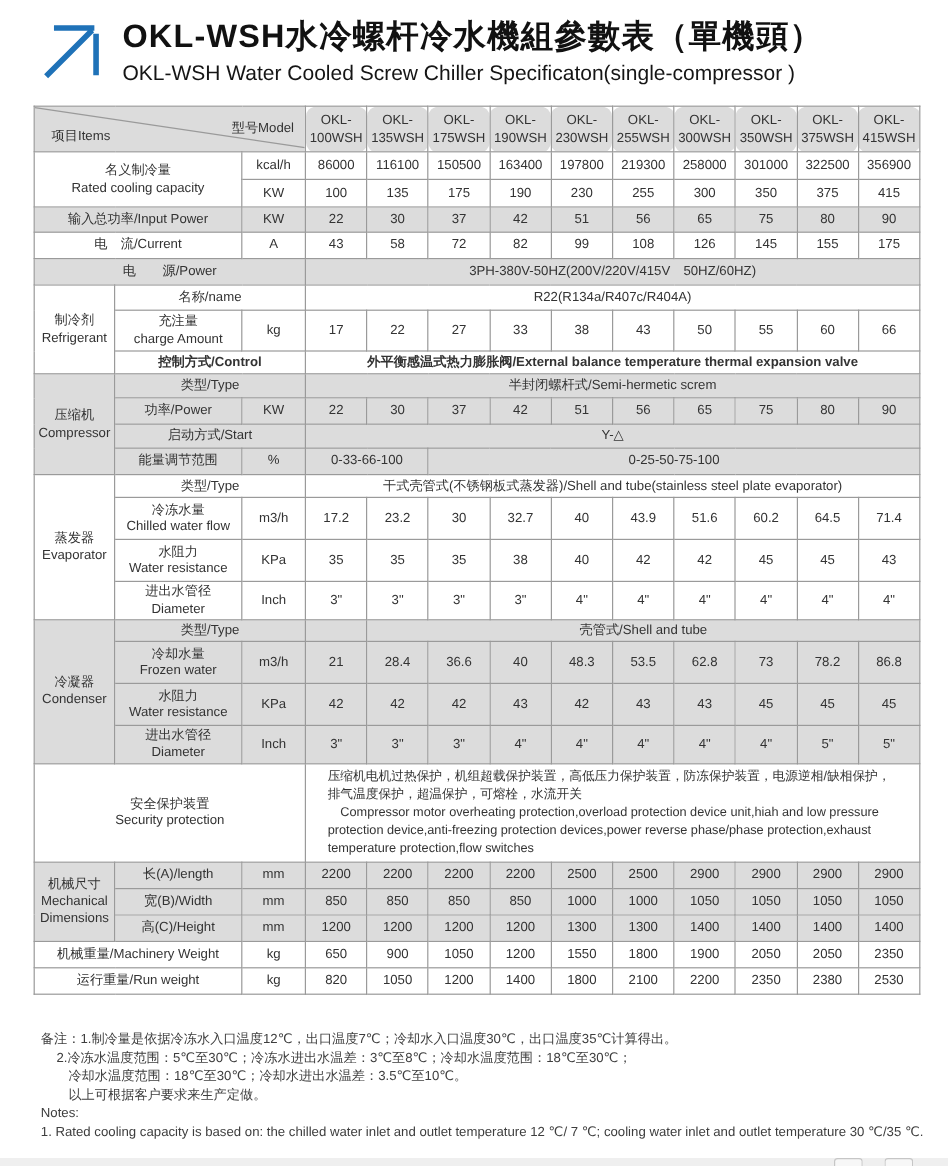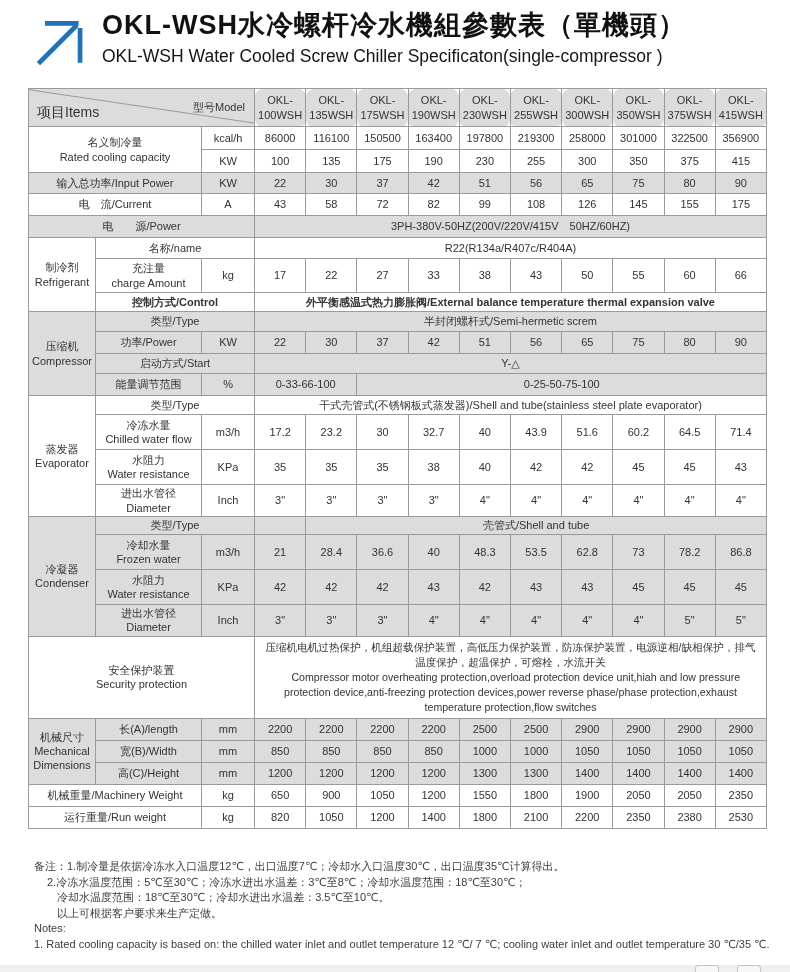--- a/index.html
+++ b/index.html
@@ -1,41 +1,41 @@
 <!DOCTYPE html>
 <html><head>
 <meta charset="utf-8">
 <style>
   html,body{margin:0;padding:0;background:#ffffff;}
   .page{position:relative;width:790px;height:972px;background:#ffffff;overflow:hidden;
         font-family:"Liberation Sans","DejaVu Sans",sans-serif;color:#333;}
 
   
-  .doc-header{position:absolute;left:26px;top:8px;display:flex;align-items:flex-start;}
+  .doc-header{position:absolute;left:26px;top:8px;display:flex;align-items:flex-end;}
   .logo{width:66px;height:58px;flex:0 0 auto;margin-top:6px;}
   .titles{margin-left:10px;}
   .title-zh{font-size:27px;font-weight:bold;color:#111;letter-spacing:1px;line-height:34px;}
   .title-en{font-size:17.5px;color:#151515;margin-top:3px;line-height:22px;}
 
   
   .table-wrap{position:absolute;left:28px;top:88px;width:739px;}
   .caption{height:34px;background:#29abe2;color:#ffffff;font-size:15px;
            display:flex;align-items:center;justify-content:center;
            border:1px solid #8a8a8a;border-bottom:none;box-sizing:border-box;}
   table.spec{width:739px;border-collapse:collapse;table-layout:fixed;}
   col.group-col{width:67px;} col.item-col{width:106px;} col.unit-col{width:53px;}
   td.cell{border:1px solid #9a9a9a;font-size:11px;text-align:center;vertical-align:middle;
           padding:1px 2px;white-space:pre-line;line-height:1.3;color:#333;background:#fff;
           overflow:hidden;}
   tr.shade td{background:#dcdcdc;}
   td.colhead{font-size:11px;line-height:1.35;border-radius:8px;}
-  td.left{text-align:center;padding:3px 7px;font-size:10.6px;line-height:1.42;}
+  td.left{text-align:left;padding:3px 18px;font-size:10.6px;line-height:1.42;}
   td.corner{position:relative;}
   .diag{position:absolute;left:0;top:0;width:100%;height:100%;}
-  .corner-items{position:absolute;left:8px;bottom:5px;font-size:14px;}
+  .corner-items{position:absolute;left:14px;bottom:5px;font-size:11px;}
   .corner-model{position:absolute;right:9px;top:11px;font-size:11px;}
 
   
   .notes{position:absolute;left:34px;top:859px;width:748px;font-size:11px;color:#3d3d3d;}
   .note-line{line-height:15.5px;white-space:nowrap;}
   .indent-1{padding-left:13px;}
   .indent-2{padding-left:23px;}
 
   
   .bottom-strip{position:absolute;left:0;bottom:0;width:790px;height:7px;background:#efefef;}

